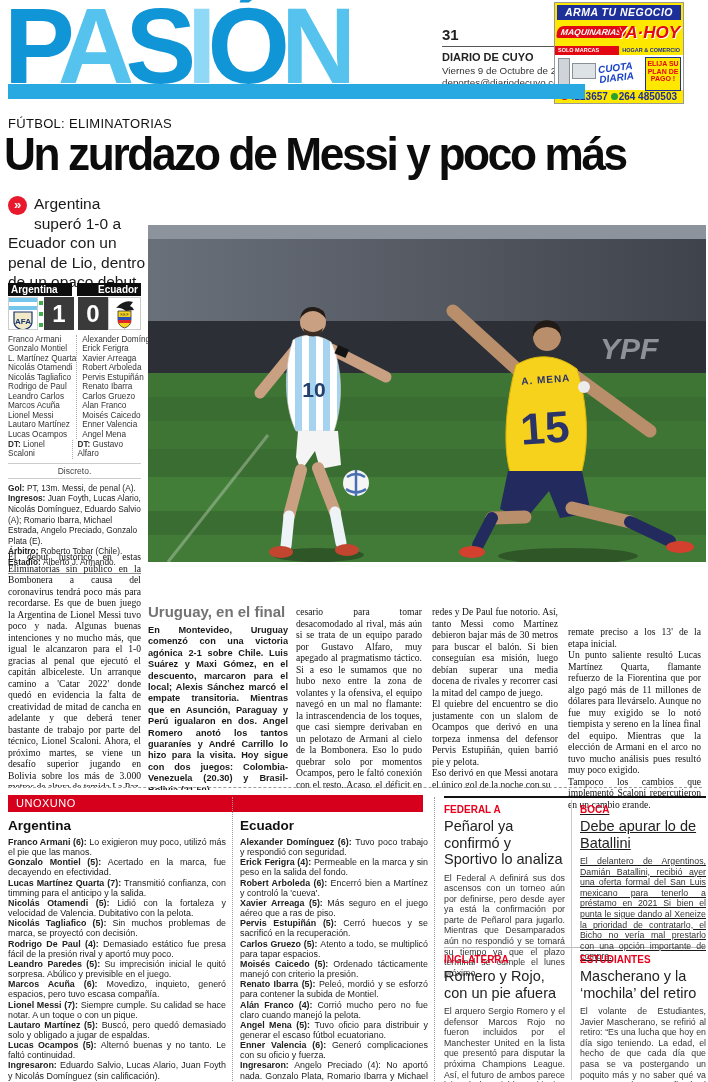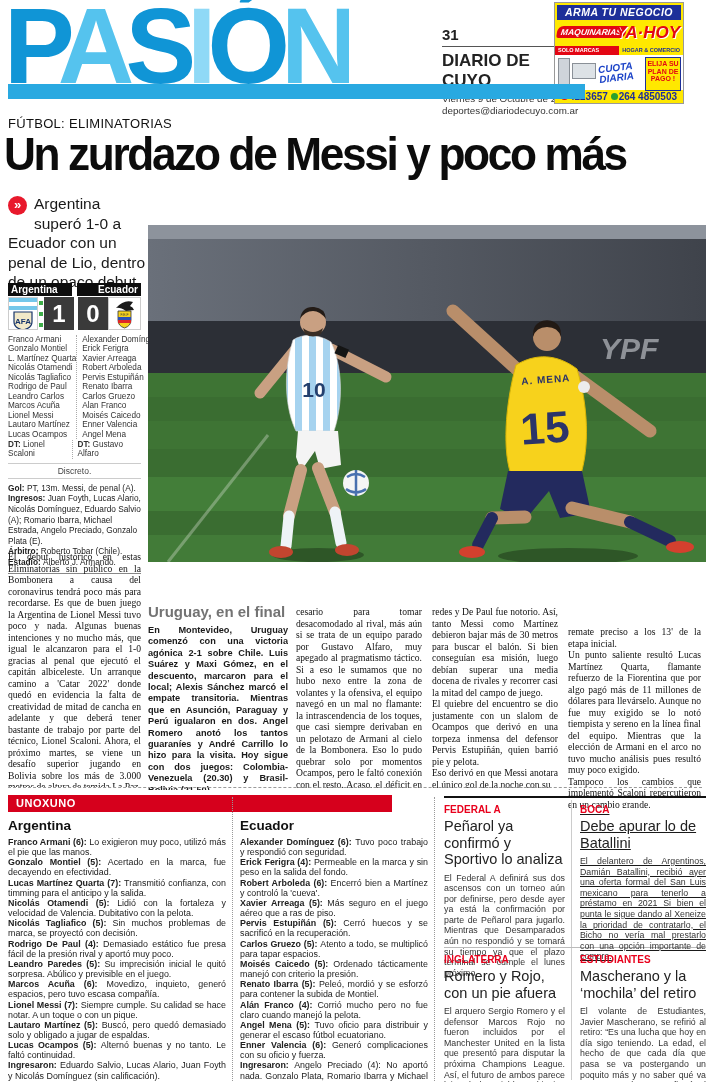--- a/index.html
+++ b/index.html
@@ -6,21 +6,21 @@
   .page{position:relative;width:708px;height:1082px;background:#fff;overflow:hidden;
         font-family:"Liberation Sans",sans-serif;color:#1a1a1a;margin:0 auto;}
   .abs{position:absolute;}
 
   
   .logo{left:4px;top:0px;height:96px;font-weight:bold;font-size:106px;line-height:88px;
         letter-spacing:-9px;white-space:nowrap;overflow:hidden;transform:scaleY(1.02);transform-origin:top left;}
   .folio{left:442px;top:26px;width:132px;font-size:10px;color:#222;}
   .folio .pg{font-size:15px;font-weight:bold;margin-bottom:3px;}
   .folio .rule{border-top:1px solid #555;margin:3px 0 4px 0;}
-  .folio .paper{font-weight:bold;font-size:17px;margin-bottom:2px;}
+  .folio .paper{font-weight:bold;font-size:11px;margin-bottom:2px;}
   .folio .line{font-size:9.8px;line-height:12px;color:#333;}
   .cyanbar{left:8px;top:84px;width:577px;height:15px;background:#29a9e1;}
 
   
   .ad{left:554px;top:2px;width:128px;height:100px;border:1px solid #999;background:#ffe800;
       font-family:"Liberation Sans",sans-serif;overflow:hidden;}
   .ad-r1{height:15px;background:#1d2f99;border:2px solid #ffe800;color:#fff;font-weight:bold;
          font-style:italic;font-size:10.5px;text-align:center;line-height:15px;letter-spacing:.5px;}
   .ad-r2{height:24px;position:relative;background:#ffe800;}
   .ad-maq{position:absolute;left:2px;top:4px;background:#e30613;color:#fff;font-style:italic;
@@ -86,21 +86,21 @@
   .col2{left:296px;top:606px;width:126px;height:182px;overflow:hidden;}
   .col3{left:432px;top:606px;width:126px;height:182px;overflow:hidden;}
   .col4{left:568px;top:626px;width:133px;height:182px;overflow:hidden;}
 
   .ubox{left:148px;top:604px;width:140px;height:186px;overflow:hidden;}
   .ubox h3{margin:0 0 5px 0;color:#737373;font-size:15px;line-height:16px;font-weight:bold;}
   .ubox .ubody{font-size:9.2px;line-height:11.4px;font-weight:bold;color:#1a1a1a;text-align:justify;}
 
   
   .dashsep{left:8px;top:787px;width:694px;border-top:1px dashed #9a9a9a;}
-  .unobar{left:8px;top:795px;width:384px;height:17px;background:#d6001c;color:#fff;font-weight:bold;
+  .unobar{left:8px;top:795px;width:415px;height:17px;background:#d6001c;color:#fff;font-weight:normal;
           font-size:11px;line-height:17px;padding-left:8px;box-sizing:border-box;letter-spacing:.5px;}
   .rathead{font-size:13.5px;font-weight:bold;color:#111;}
   .rh-arg{left:8px;top:818px;}
   .rh-ecu{left:240px;top:818px;}
   .ratings{font-size:8.9px;line-height:10.15px;color:#222;text-align:justify;}
   .ratings b{font-weight:bold;}
   .rat-arg{left:8px;top:837px;width:218px;height:244px;overflow:hidden;}
   .rat-ecu{left:240px;top:837px;width:188px;height:244px;overflow:hidden;}
   .vdot1{left:232px;top:797px;height:284px;border-left:1px dotted #999;}
   .vdot2{left:434px;top:797px;height:284px;border-left:1px dotted #999;}

